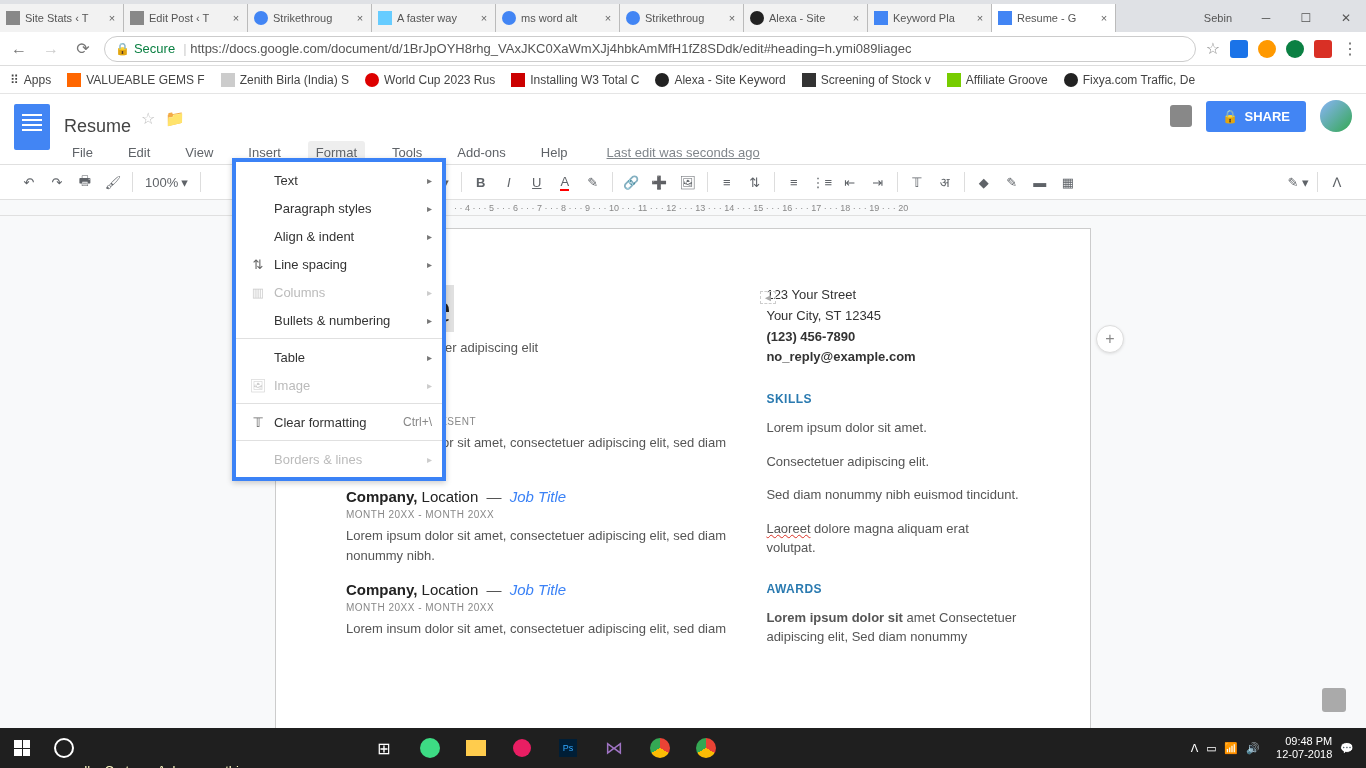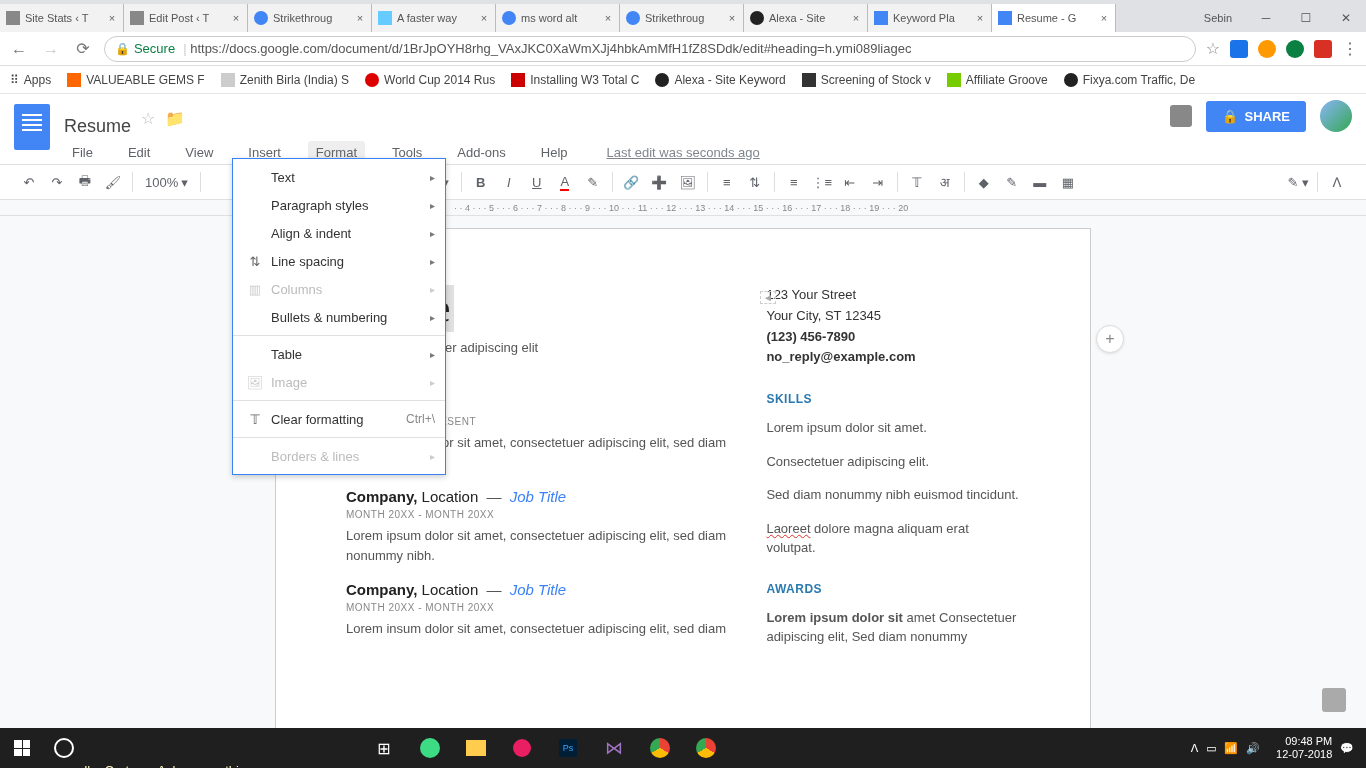--- a/index.html
+++ b/index.html
@@ -73,21 +73,21 @@
 .job-date { font-size: 10px; color: #888; letter-spacing: 0.5px; margin: 3px 0 6px 0; }
 .job-desc { font-size: 13px; color: #555; line-height: 1.5; }
 .addr { line-height: 1.6; }
 .addr .bold { font-weight: bold; }
 .skills p { margin-bottom: 14px; line-height: 1.5; color: #555; }
 .red-underline { text-decoration: underline wavy #d93025; text-decoration-thickness: 1px; }
 .circle-btn { position: absolute; right: -34px; top: 96px; width: 28px; height: 28px; background: #fff; border: 1px solid #ddd; border-radius: 50%; display: flex; align-items: center; justify-content: center; color: #888; box-shadow: 0 1px 3px rgba(0,0,0,0.1); }
 .tab-indicator { position: absolute; left: 484px; top: 62px; font-size: 10px; color: #aaa; border: 1px dashed #ccc; padding: 0 2px; }
 
 
-.dropdown { position: absolute; left: 232px; top: 158px; width: 214px; background: #fff; border: 1px solid #3b82f6; box-shadow: 0 2px 6px rgba(0,0,0,0.2); z-index: 100; padding: 4px 0; font-size: 13px; color: #333; }
+.dropdown { position: absolute; left: 232px; top: 158px; width: 214px; background: #fff; border: 4px solid #3b82f6; box-shadow: 0 2px 6px rgba(0,0,0,0.2); z-index: 100; padding: 4px 0; font-size: 13px; color: #333; }
 .dd-item { height: 28px; display: flex; align-items: center; padding: 0 12px; position: relative; }
 .dd-item.disabled { color: #bbb; }
 .dd-icon { width: 20px; margin-right: 6px; display: flex; justify-content: center; color: #666; font-size: 13px; }
 .dd-item.disabled .dd-icon { color: #ccc; }
 .dd-arrow { position: absolute; right: 10px; color: #777; font-size: 10px; }
 .dd-item.disabled .dd-arrow { color: #ccc; }
 .dd-sep { height: 1px; background: #e0e0e0; margin: 4px 0; }
 .dd-shortcut { position: absolute; right: 10px; color: #888; font-size: 12px; }
 
 
@@ -191,21 +191,21 @@
   <div class="bm-item">
       <span class="bm-icon" style="background:#f60"></span>
       <span>VALUEABLE GEMS F</span>
     </div>
   <div class="bm-item">
       <span class="bm-icon" style="background:#ccc"></span>
       <span>Zenith Birla (India) S</span>
     </div>
   <div class="bm-item">
       <span class="bm-icon" style="background:#d00;border-radius:50%"></span>
-      <span>World Cup 2014 Rus</span>
+      <span>World Cup 2023 Rus</span>
     </div>
   <div class="bm-item">
       <span class="bm-icon" style="background:#c00"></span>
       <span>Installing W3 Total C</span>
     </div>
   <div class="bm-item">
       <span class="bm-icon" style="background:#222;border-radius:50%"></span>
       <span>Alexa - Site Keyword</span>
     </div>
   <div class="bm-item">

